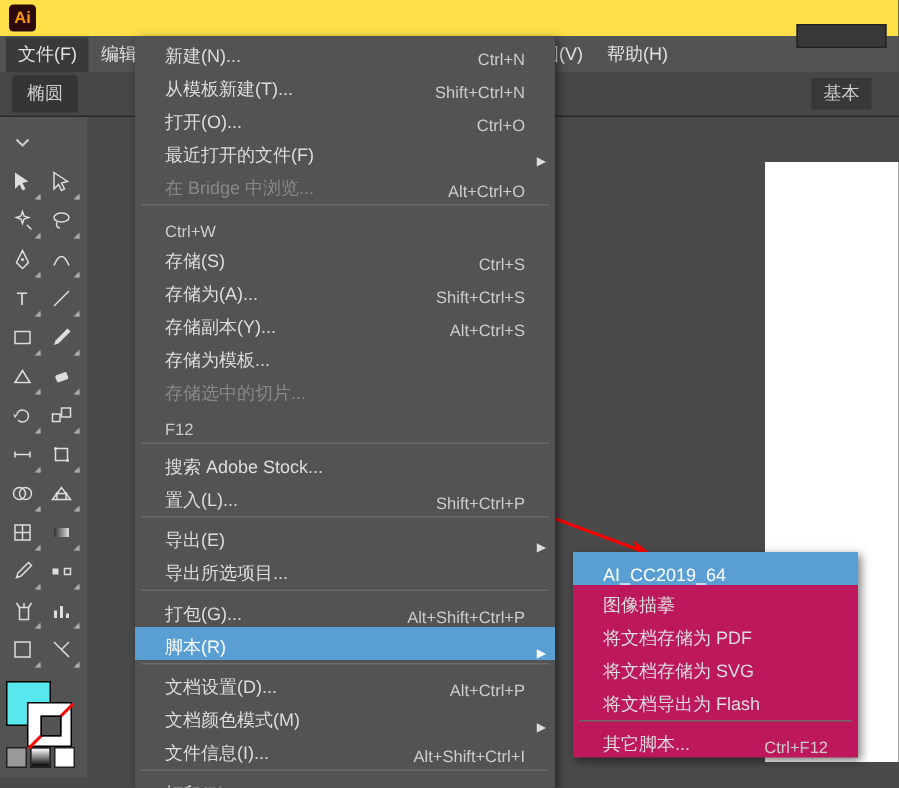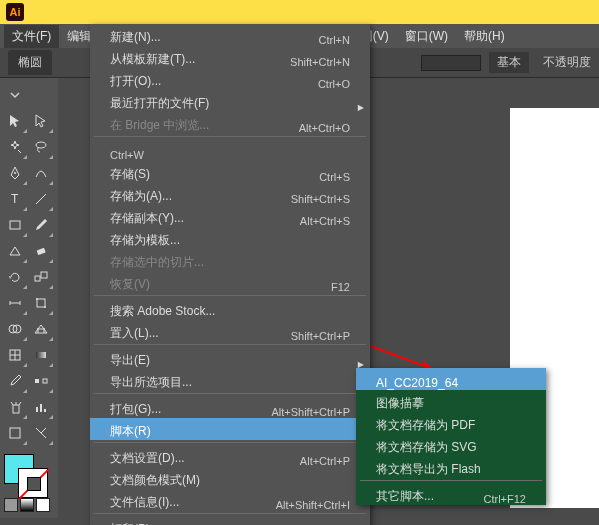--- a/index.html
+++ b/index.html
@@ -4,21 +4,21 @@
 <style>
 *{margin:0;padding:0;box-sizing:border-box;font-family:"Microsoft YaHei",sans-serif;font-size:12px;}
 body{background:#4a4a4a;width:599px;height:525px;overflow:hidden;position:relative;}
 .titlebar{height:24px;background:#fde047;display:flex;align-items:center;padding:0 6px;}
 .ai-logo{width:18px;height:18px;background:#2d0a0a;border-radius:3px;display:flex;align-items:center;justify-content:center;color:#ff9a00;font-weight:bold;font-size:11px;}
 .menubar{height:24px;background:#535353;display:flex;align-items:center;padding:0 4px;color:#e0e0e0;}
 .menu-item{padding:3px 8px;cursor:pointer;}
 .menu-item.active{background:#3a3a3a;}
 .sub-header{height:30px;background:#474747;display:flex;align-items:center;padding:0 8px;color:#ccc;border-bottom:1px solid #2a2a2a;}
 .tab{padding:4px 10px;background:#353535;border-radius:3px 3px 0 0;}
-.basic-box{margin-left:auto;display:flex;align-items:center;gap:8px;}
+.basic-box{margin-left:auto;display:flex;align-items:center;gap:20px;flex-direction:column;}
 .rect-box{width:60px;height:16px;background:#383838;border:1px solid #222;}
 .basic-label{padding:2px 8px;background:#383838;color:#ccc;}
 .opacity-label{color:#ccc;margin-left:6px;}
 .workspace{position:absolute;left:60px;right:0;top:78px;bottom:0;background:#4a4a4a;}
 .canvas-bg{position:absolute;left:450px;top:30px;width:200px;height:400px;background:#fff;}
 .toolpanel{position:absolute;left:0;top:78px;width:58px;background:#535353;display:flex;flex-direction:column;padding:4px 2px;}
 .tool-row{display:flex;height:26px;}
 .tool-cell{width:26px;height:26px;display:flex;align-items:center;justify-content:center;color:#ddd;position:relative;}
 .tool-cell svg{width:16px;height:16px;}
 .tool-cell.corner::after{content:"";position:absolute;bottom:1px;right:1px;border:2px solid transparent;border-right-color:#aaa;border-bottom-color:#aaa;}
@@ -31,41 +31,40 @@
 .small-swatches{display:flex;margin-top:4px;gap:2px;}
 .sw{width:14px;height:14px;border:1px solid #222;}
 .dropdown{position:absolute;left:90px;top:24px;width:280px;background:#535353;box-shadow:2px 2px 6px rgba(0,0,0,.5);z-index:10;}
 .drop-item{height:22px;display:flex;align-items:flex-end;color:#ddd;padding:0 20px;position:relative;}
 .drop-item.highlighted{background:#5a9fd4;color:#fff;}
 .drop-item.disabled{color:#888;}
 .drop-label{flex:1;}
 .drop-short{color:#ccc;font-size:11px;}
 .drop-sep{height:1px;background:#6a6a6a;margin:2px 4px;}
 .sub-arrow{position:absolute;right:6px;}
-.submenu{position:absolute;left:356px;top:368px;width:190px;background:#14532d;box-shadow:2px 2px 6px rgba(0,0,0,.5);z-index:11;}
+.submenu{position:absolute;left:382px;top:368px;width:190px;background:#be185d;box-shadow:2px 2px 6px rgba(0,0,0,.5);z-index:11;}
 .watermark{position:absolute;left:200px;top:210px;color:rgba(255,255,255,.2);font-size:42px;font-weight:bold;pointer-events:none;z-index:5;text-align:center;}
 .watermark .sub{font-size:18px;letter-spacing:2px;}
 .red-arrow{position:absolute;left:130px;top:250px;z-index:8;pointer-events:none;}
 </style>
 </head>
 <body>
 
 <div class="titlebar">
   <div class="ai-logo">Ai</div>
 </div>
 
 <div class="menubar">
   <div class="menu-item active">文件(F)</div>
   <div class="menu-item">编辑(E)</div>
   <div class="menu-item">对象(O)</div>
   <div class="menu-item">文字(T)</div>
   <div class="menu-item">选择(S)</div>
   <div class="menu-item">效果(C)</div>
   <div class="menu-item">视图(V)</div>
-  <div class="menu-item">窗口(W)</div>
   <div class="menu-item">帮助(H)</div>
 </div>
 
 <div class="sub-header">
   <div class="tab">椭圆</div>
   <div class="basic-box">
     <div class="rect-box"></div>
     <div class="basic-label">基本</div>
     <div class="opacity-label">不透明度</div>
   </div>
@@ -309,21 +308,20 @@
       <span class="drop-label">存储副本(Y)...</span>
       <span class="drop-short">Alt+Ctrl+S</span>
     </div>
     <div class="drop-item">
       <span class="drop-label">存储为模板...</span>
     </div>
     <div class="drop-item disabled">
       <span class="drop-label">存储选中的切片...</span>
     </div>
     <div class="drop-item disabled">
-      <span class="drop-label">恢复(V)</span>
       <span class="drop-short">F12</span>
     </div>
     <div class="drop-sep"></div>
     <div class="drop-item">
       <span class="drop-label">搜索 Adobe Stock...</span>
     </div>
     <div class="drop-item">
       <span class="drop-label">置入(L)...</span>
       <span class="drop-short">Shift+Ctrl+P</span>
     </div>

